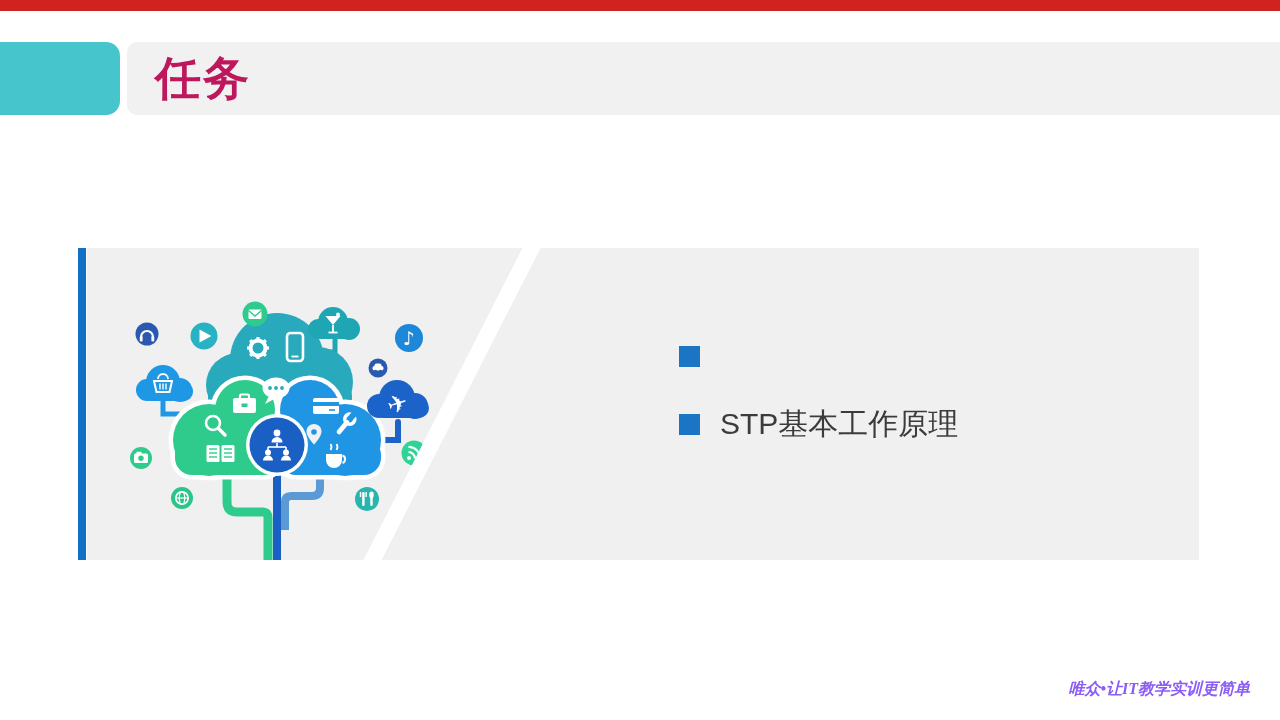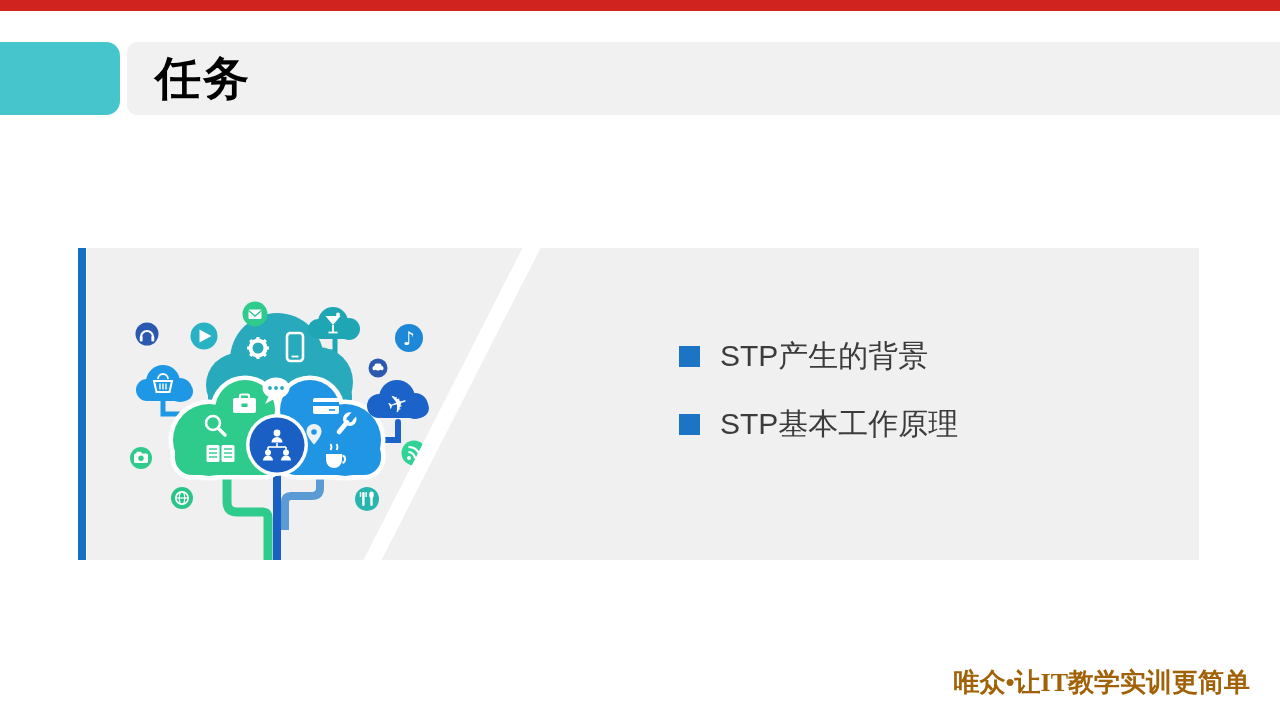--- a/index.html
+++ b/index.html
@@ -9,42 +9,42 @@
 
   
   .top-bar{position:absolute;left:0;top:0;width:1280px;height:11px;background:#D0231F;}
 
   
   .header-tab{position:absolute;left:0;top:42px;width:120px;height:73px;
               background:#46C6CC;border-radius:0 14px 14px 0;}
   .header-bar{position:absolute;left:127px;top:42px;width:1153px;height:73px;
               background:#F1F1F1;border-radius:10px 0 0 10px;}
   .page-title{position:absolute;left:28px;top:0;height:83px;line-height:73px;
-              font-size:46px;font-weight:700;color:#000000;letter-spacing:2px;}
+              font-size:46px;font-weight:700;color:#be185d;letter-spacing:2px;}
 
   
   .accent-bar{position:absolute;left:78px;top:248px;width:8px;height:312px;background:#1271C4;}
   .content-panel{position:absolute;left:87px;top:248px;width:1112px;height:312px;
                  background:#F0F0F1;overflow:hidden;}
   .diagonal-stripe{position:absolute;left:355px;top:-34px;width:16px;height:388px;
                    background:#ffffff;transform:rotate(27deg);}
 
   .illustration{position:absolute;left:0;top:0;width:440px;height:312px;}
 
   
   .bullet-list{position:absolute;left:592px;top:87px;}
   .bullet-item{display:flex;align-items:center;height:43px;}
   .bullet-item + .bullet-item{margin-top:25px;align-items:center;}
   .bullet-marker{width:21px;height:21px;background:#1C74C4;flex:0 0 auto;}
   .bullet-label{margin-left:20px;font-size:30px;color:#3B3B3B;white-space:nowrap;}
 
   
-  .footer-slogan{position:absolute;right:30px;bottom:20px;font-size:26px;color:#a16207;
+  .footer-slogan{position:absolute;right:30px;bottom:20px;font-size:16px;color:#8b5cf6;
                  font-family:"Liberation Serif","DejaVu Serif",serif;font-weight:700;
-                 white-space:nowrap;}
+                 white-space:nowrap;font-style:italic;}
 </style>
 </head>
 <body>
 
 <div class="slide">
 
   <div class="top-bar"></div>
 
   <div class="header-tab"></div>
   <div class="header-bar">
@@ -282,21 +282,20 @@
         <ellipse cx="284.5" cy="246.8" rx="2.3" ry="3.4" fill="#fff"></ellipse>
         <rect x="283.3" y="249" width="2.4" height="9" rx="1.2" fill="#fff"></rect>
       </g>
     </svg>
 
     <div class="diagonal-stripe"></div>
 
     <div class="bullet-list">
       <div class="bullet-item">
         <span class="bullet-marker"></span>
-        <span class="bullet-label">STP产生的背景</span>
       </div>
       <div class="bullet-item">
         <span class="bullet-marker"></span>
         <span class="bullet-label">STP基本工作原理</span>
       </div>
     </div>
   </div>
 
   <div class="footer-slogan">唯众•让IT教学实训更简单</div>
 

